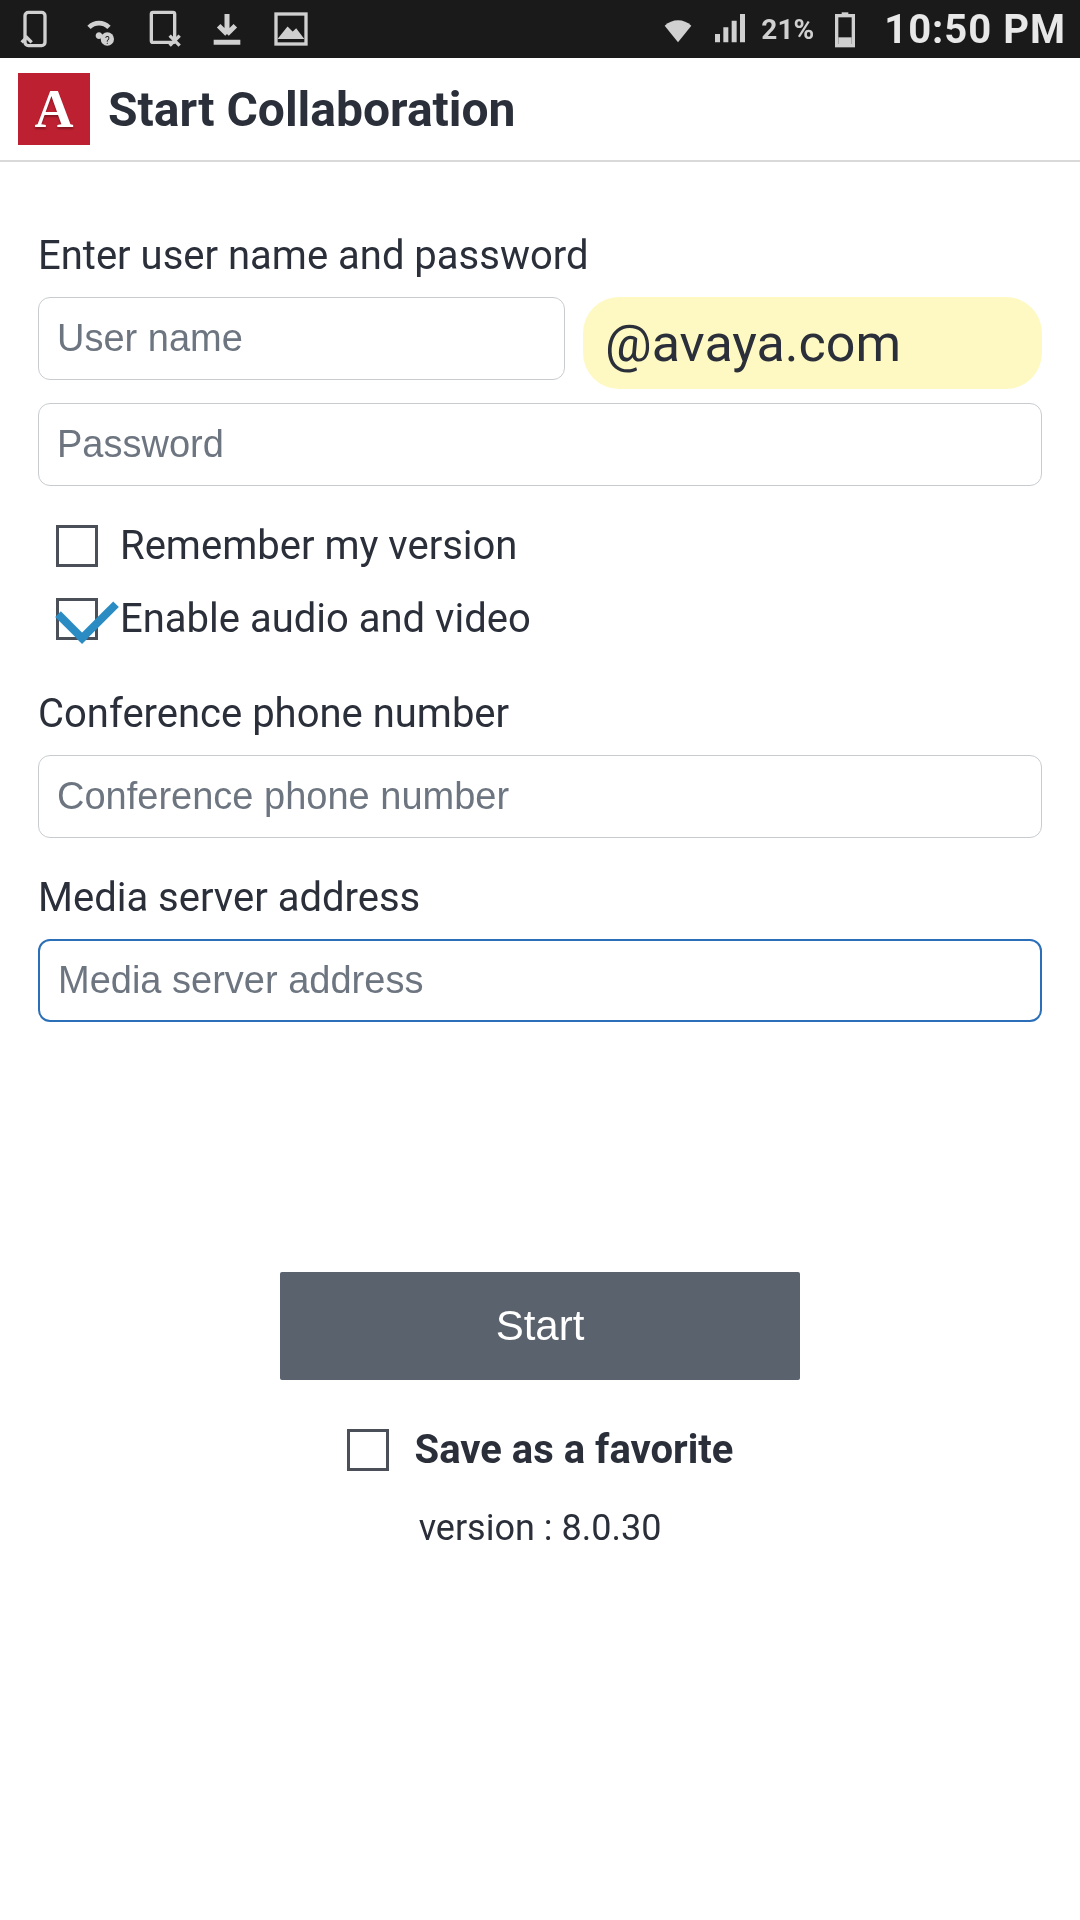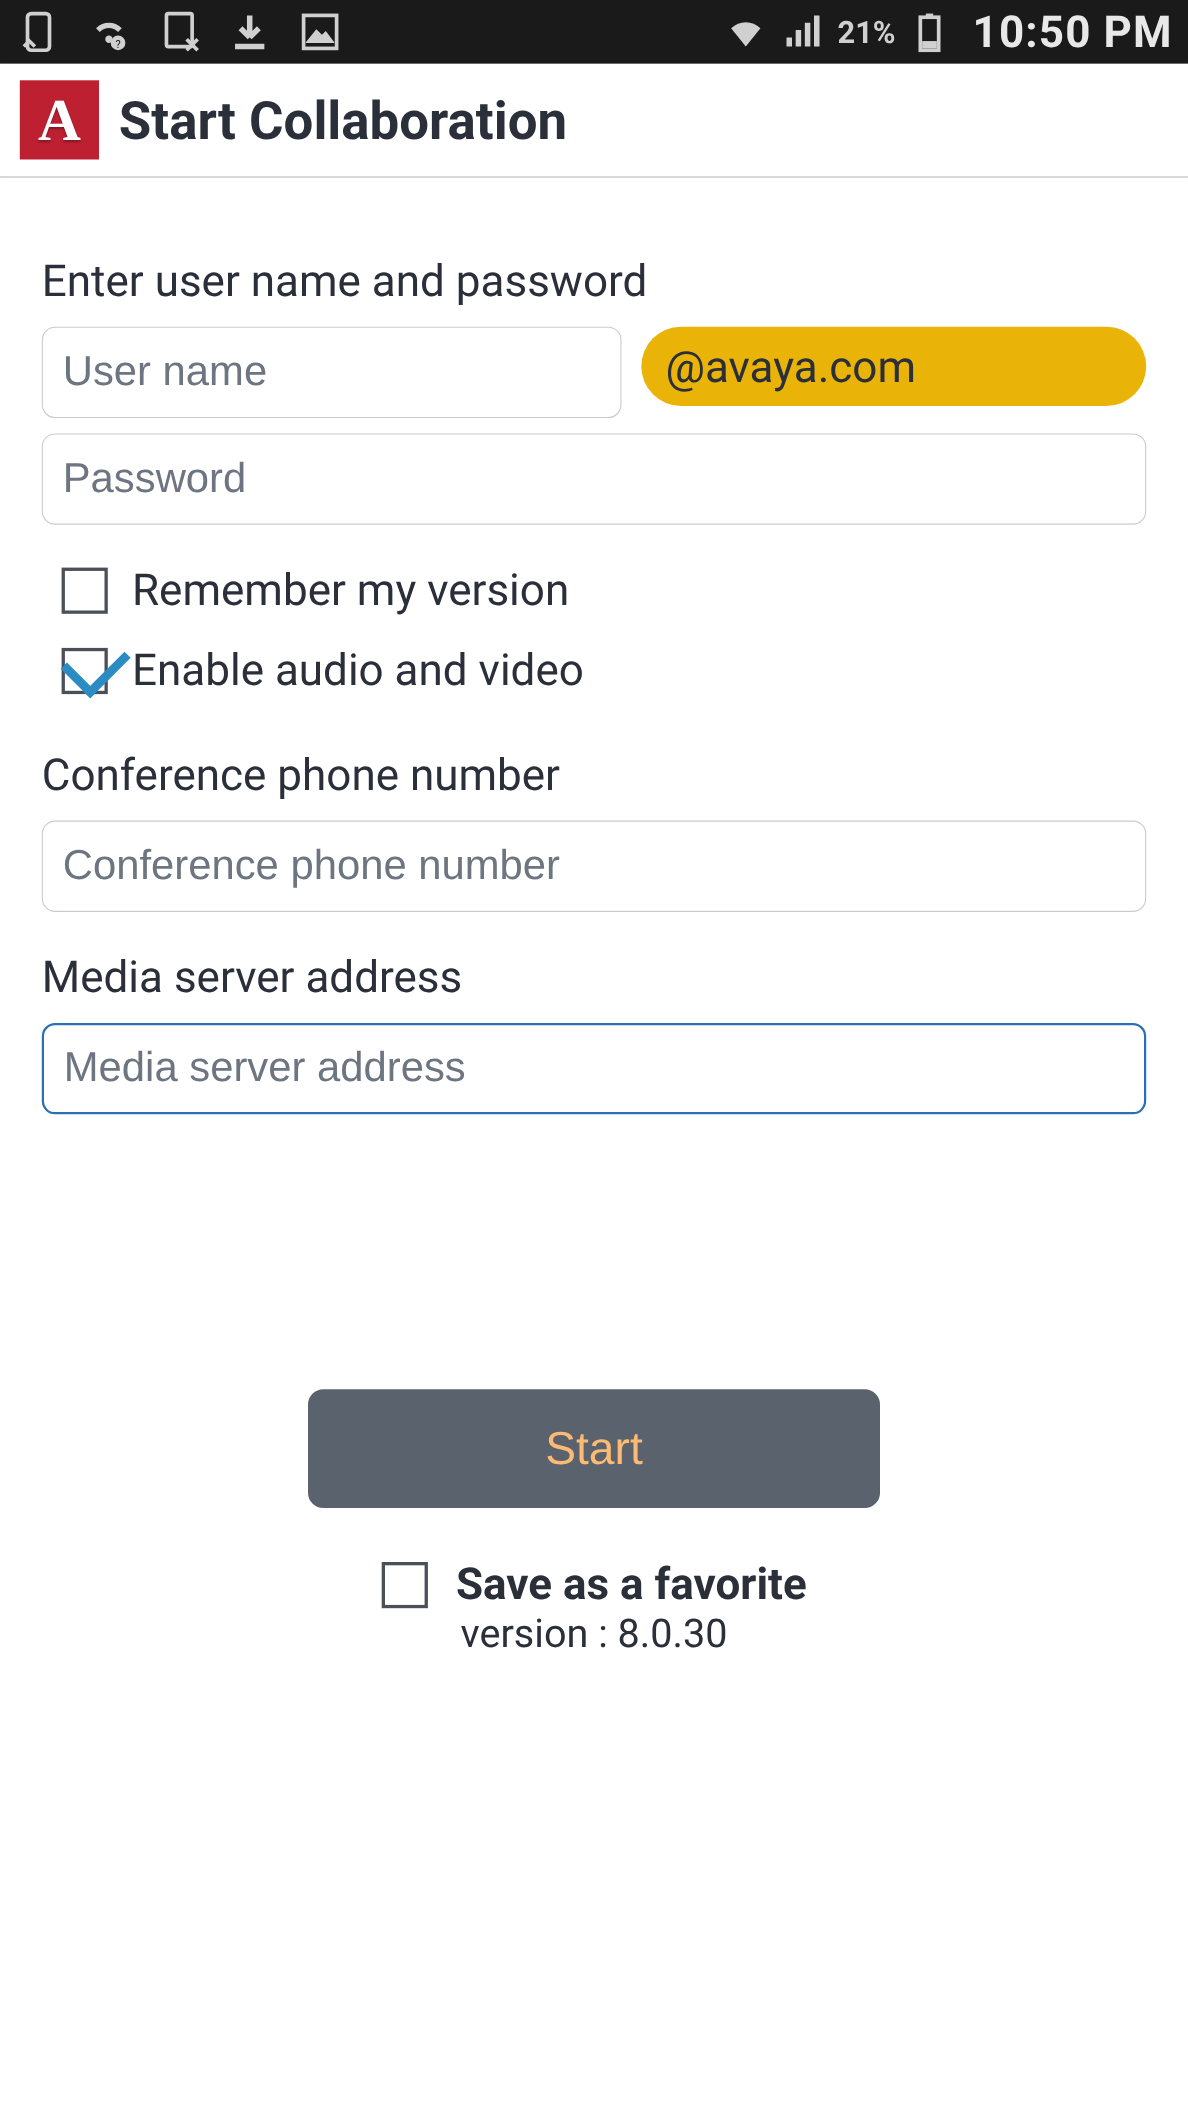--- a/index.html
+++ b/index.html
@@ -66,27 +66,27 @@
     font-size: 38px;
     color: #333;
     background: #fff;
     outline: none;
   }
   .input::placeholder { color: #6d7580; }
   .input.focused { border: 2px solid #2b6fb8; }
   .username { flex: 0 0 362px; }
   .domain-badge {
     flex: 1;
-    height: 72px;
+    height: 92px;
     border-radius: 36px;
-    background: #eab308;
+    background: #fef9c3;
     display: flex;
     align-items: center;
     padding: 0 22px;
-    font-size: 40px;
+    font-size: 52px;
     color: #2a2f3a;
   }
   .full { width: 100%; margin-bottom: 36px; display: block; }
   
   .checkbox-row {
     display: flex; align-items: center;
     gap: 22px;
     padding-left: 18px;
     margin-bottom: 26px;
   }
@@ -111,31 +111,32 @@
   .bottom-group {
     margin-top: 250px;
     display: flex;
     flex-direction: column;
     align-items: center;
   }
   .start-btn {
     width: 520px;
     height: 108px;
     background: #5a626d;
-    color: #fdba74;
+    color: #ffffff;
     border: none;
-    border-radius: 14px;
+    border-radius: 2px;
     font-size: 42px;
     cursor: pointer;
   }
   .favorite-row {
     margin-top: 46px;
     display: flex; align-items: center; gap: 26px; font-weight: bold;
   }
   .version {
+    margin-top: 34px;
     font-size: 36px;
     color: #2a2f3a;
   }
 </style>
 </head>
 <body>
 
 <div class="status-bar">
   <div class="status-left">
     <span class="sb-icon">

